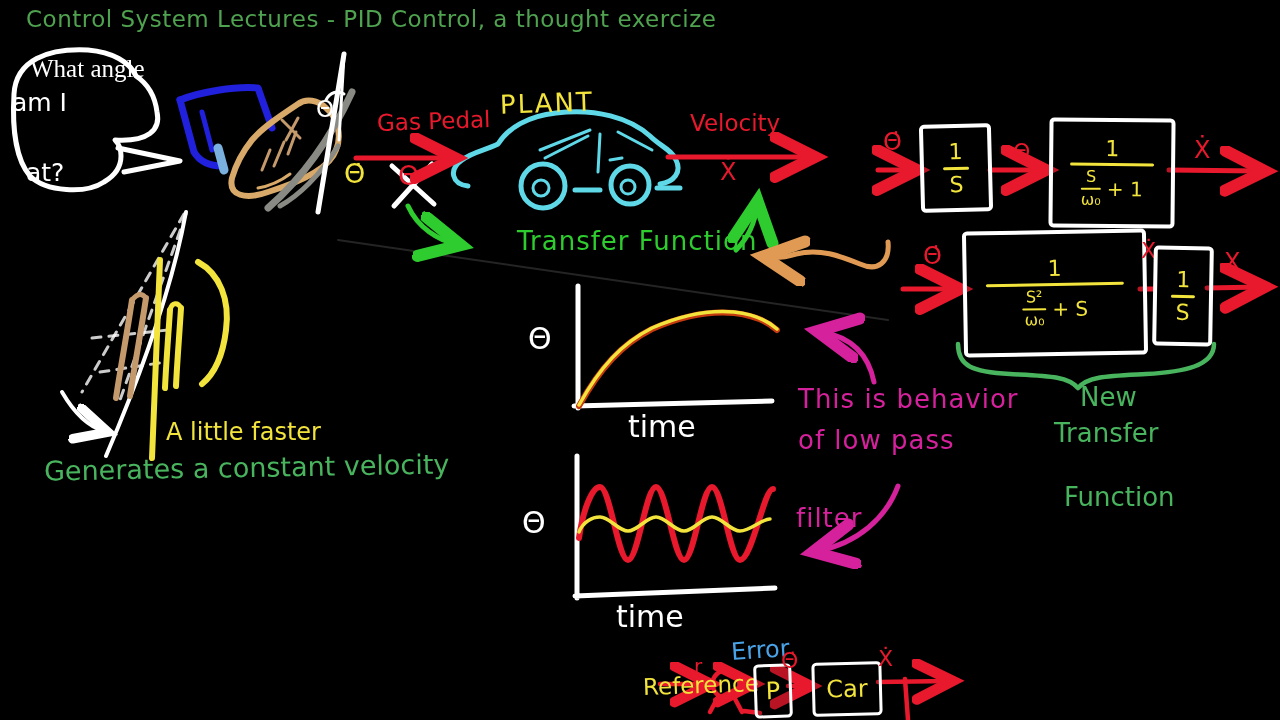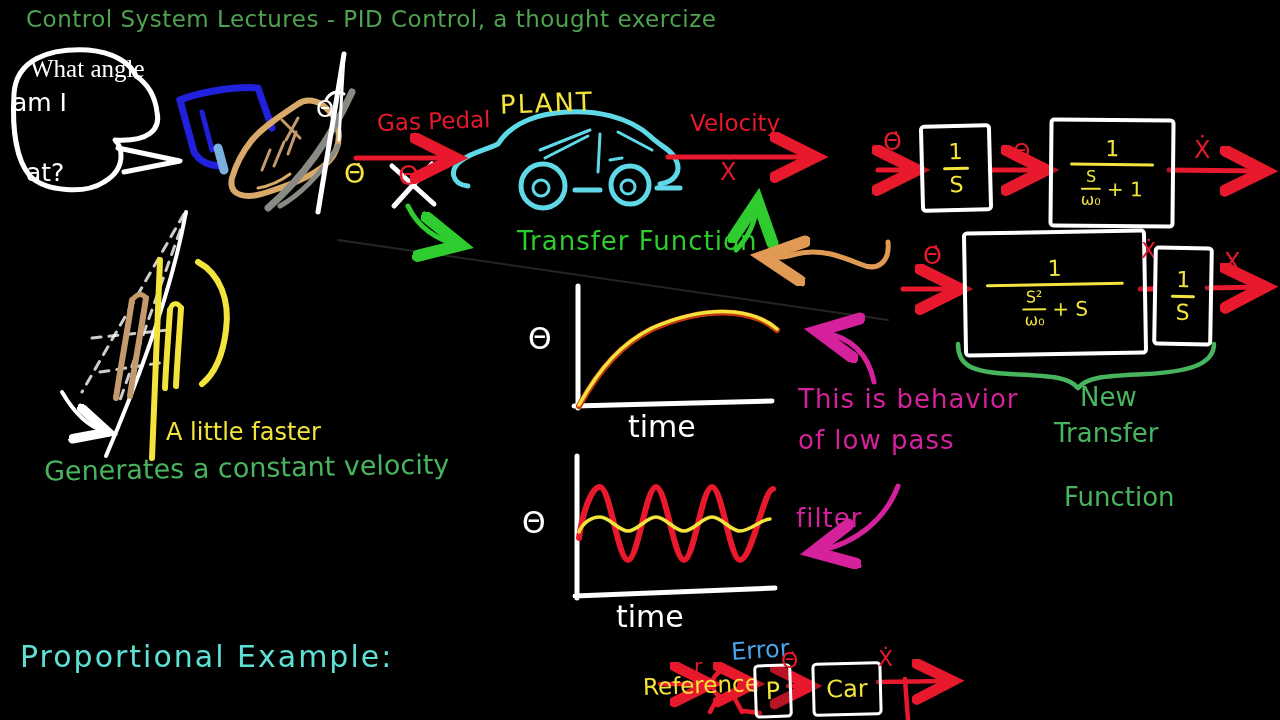--- a/index.html
+++ b/index.html
@@ -244,21 +244,20 @@
   <div class="txt t-magenta" style="left:796px;top:474px;font-size:26px;letter-spacing:1px;margin-top:31px;">filter</div>
 
   <div class="txt t-white" style="left:528px;top:324px;font-size:30px;">Θ</div>
   <div class="txt t-white" style="left:628px;top:412px;font-size:30px;">time</div>
   <div class="txt t-white" style="left:522px;top:508px;font-size:30px;">Θ</div>
   <div class="txt t-white" style="left:616px;top:602px;font-size:30px;">time</div>
 
   <div class="txt t-yellow" style="left:166px;top:420px;font-size:24px;">A little faster</div>
   <div class="txt t-greens" style="left:44px;top:454px;font-size:27px;transform:rotate(-1deg);">Generates a constant velocity</div>
 
-  <div class="txt t-teal" style="left:20px;top:642px;font-size:30px;letter-spacing:2px;">Proportional Example:</div>
   <div class="txt t-yellow" style="left:643px;top:674px;font-size:23px;transform:rotate(-2deg);">Reference</div>
   <div class="txt t-red" style="left:694px;top:656px;font-size:20px;">r</div>
   <div class="txt t-blue" style="left:731px;top:638px;font-size:24px;transform:rotate(-4deg);">Error</div>
   <div class="wbox" style="left:754px;top:664px;width:32px;height:48px;transform:rotate(-2deg);border-width:3.5px;">
     <span class="boxlabel">P</span>
   </div>
   <div class="txt t-red" style="left:781px;top:650px;font-size:22px;">Θ̇</div>
   <div class="wbox" style="left:812px;top:662px;width:64px;height:48px;transform:rotate(-1.5deg);border-width:3.5px;">
     <span class="boxlabel">Car</span>
   </div>

